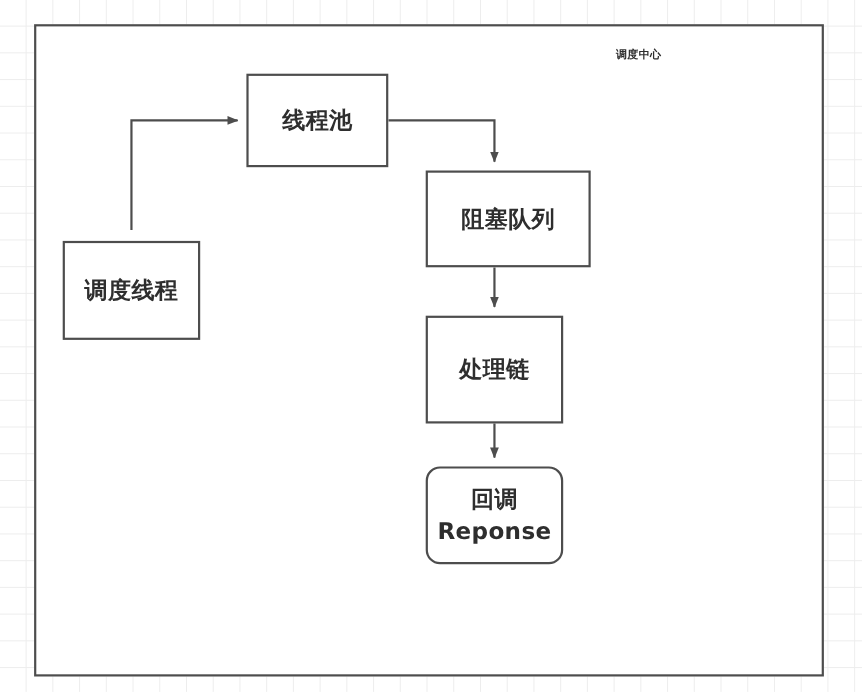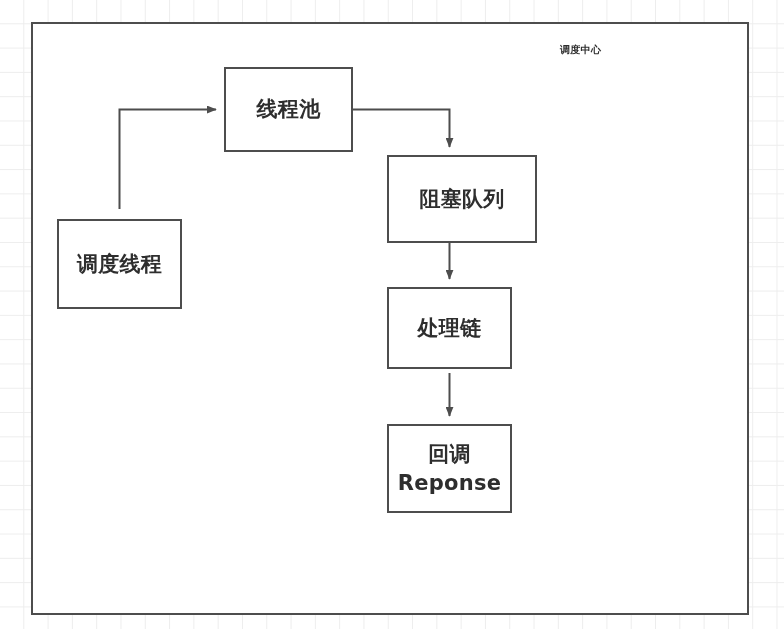--- a/index.html
+++ b/index.html
@@ -99,22 +99,22 @@
   </div>
 
   <div class="node-box" style="left:224px; top:67px; width:129px; height:85px;">
     <span class="node-label">线程池</span>
   </div>
 
   <div class="node-box" style="left:387px; top:155px; width:150px; height:88px;">
     <span class="node-label">阻塞队列</span>
   </div>
 
-  <div class="node-box" style="left:387px; top:287px; width:125px; height:82px;">
+  <div class="node-box" style="left:387px; top:287px; width:125px; height:98px;">
     <span class="node-label">处理链</span>
   </div>
 
-  <div class="node-box" style="left:387px; top:424px; width:125px; height:89px;">
+  <div class="node-box" style="left:387px; top:424px; width:125px; height:89px;border-radius:13px;">
     <span class="node-label">回调
 Reponse</span>
   </div>
 
 </div>
 
 </body></html>

